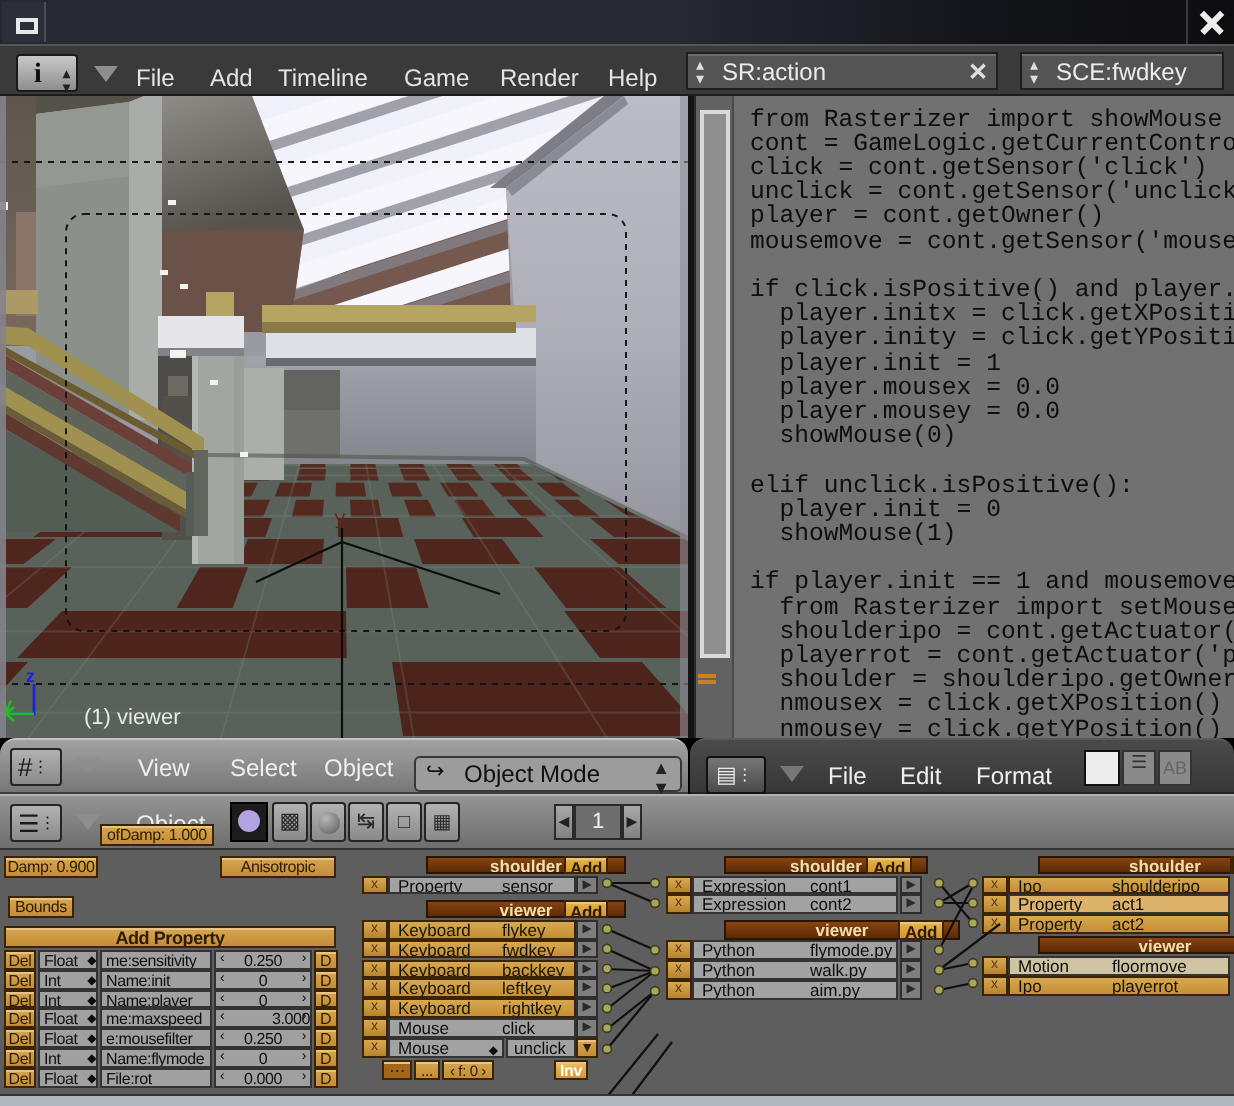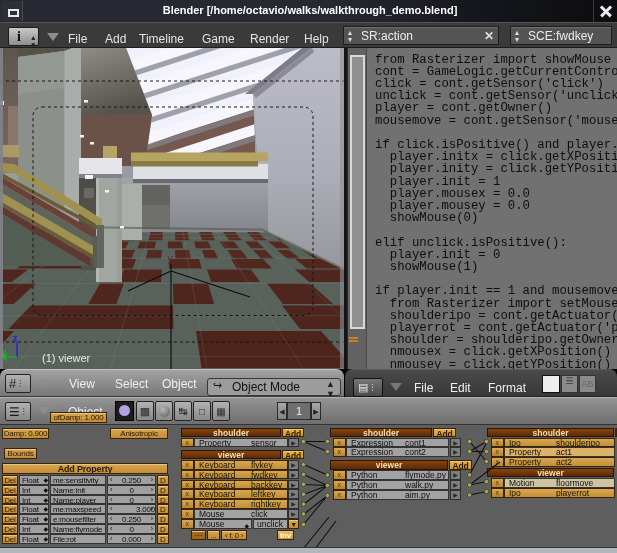--- a/index.html
+++ b/index.html
@@ -26,33 +26,32 @@
 
 #vphead { left:0; top:369px; width:344px; height:28px; background:linear-gradient(to bottom,#a2a2a2,#777777); border-top:1px solid #c2c2c2; border-bottom:1px solid #3c3c3c; border-radius:8px 8px 0 0; }
 #texhead { left:345px; top:369px; width:272px; height:28px; background:linear-gradient(to bottom,#4a4a4a,#383838); border-top:1px solid #5a5a5a; border-bottom:1px solid #222; border-radius:8px 8px 0 0; }
 #logichead { left:0; top:397px; width:617px; height:28px; background:linear-gradient(to bottom,#949494,#6e6e6e); border-top:1px solid #b2b2b2; border-bottom:1px solid #333; }
 .htxt { color:#efefef; font-size:12px; }
 .iconbtn { background:linear-gradient(to bottom,#b2b2b2,#8a8a8a); border:1px solid #242424; border-radius:2px; }
 
 #logic { left:0; top:425px; width:617px; height:122px; background:#5e5e5e; }
 .ob { position:absolute; background:linear-gradient(to bottom,#d7a551,#c38d36); border:1px solid #3a2404; box-shadow:inset 0 1px 0 #e9c384; color:#2c1a02; font-size:8px; text-align:center; overflow:hidden; letter-spacing:-0.2px; }
 .gb { position:absolute; background:#a0a0a0; border:1px solid #333; color:#0d0d0d; font-size:8px; overflow:hidden; letter-spacing:-0.2px; }
-.mh { position:absolute; background:linear-gradient(to bottom,#874410,#5c2a06); border:1px solid #2a1402; color:#f3dfae; font-size:8.5px; font-weight:bold; text-align:center; overflow:hidden; }
+.mh { position:absolute; background:linear-gradient(to bottom,#874410,#5c2a06); border:1px solid #2a1402; color:#f3dfae; font-size:8.5px; font-weight:bold; text-align:center; overflow:hidden;margin-left:32px; }
 .orow { position:absolute; background:linear-gradient(to bottom,#d8a750,#c48f36); border:1px solid #3a2404; color:#131308; font-size:8.5px; line-height:8.5px; overflow:hidden; }
 .grow { position:absolute; background:#a2a2a2; border:1px solid #333; color:#0d0d0d; font-size:8.5px; line-height:8.5px; overflow:hidden; }
 .xb { position:absolute; width:12.5px; background:linear-gradient(to bottom,#d9a952,#b8842e); border:1px solid #3a2404; color:#5a3a08; font-size:7px; text-align:center; }
 .arr { position:absolute; width:11px; background:#7e7e7e; border:1px solid #2e2e2e; color:#2a2a2a; font-size:6px; text-align:center; }
 #botstrip { left:0; top:547px; width:617px; height:6px; background:#b2b6be; border-top:1px solid #30343a; }
 </style></head><body>
 
 <div id="titlebar" class="abs">
  <div class="btn abs">
       <div class="ic abs"></div>
     </div>
- <div id="title" class="abs">Blender [/home/octavio/walks/walkthrough_demo.blend]</div>
  <div id="xsep" class="abs"></div>
  <div class="x1 abs" style="transform:rotate(45deg)"></div>
  <div class="x2 abs" style="transform:rotate(-45deg)"></div>
 </div>
 
 <div id="menubar" class="abs">
  <div id="ibtn" class="abs"><span style="font-family:'Liberation Serif',serif;font-weight:bold;font-size:14px">i</span><span style="position:absolute;right:3px;top:1px;font-size:7px;color:#222">▴</span><span style="position:absolute;right:3px;top:8px;font-size:7px;color:#222">▾</span></div>
  <div class="tri abs" style="left:47px;top:10px"></div>
  <span class="mtxt abs" style="left:68px">File</span>
  <span class="mtxt abs" style="left:105px">Add</span>

